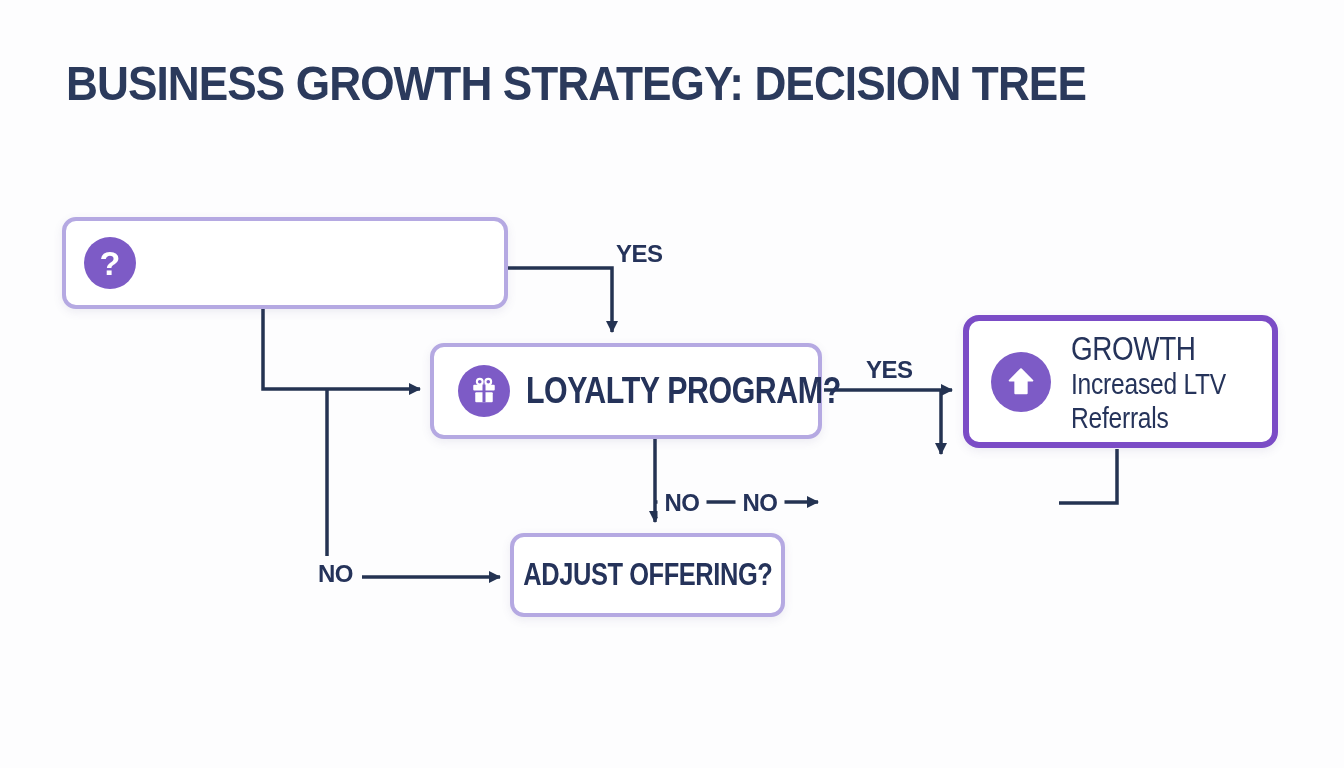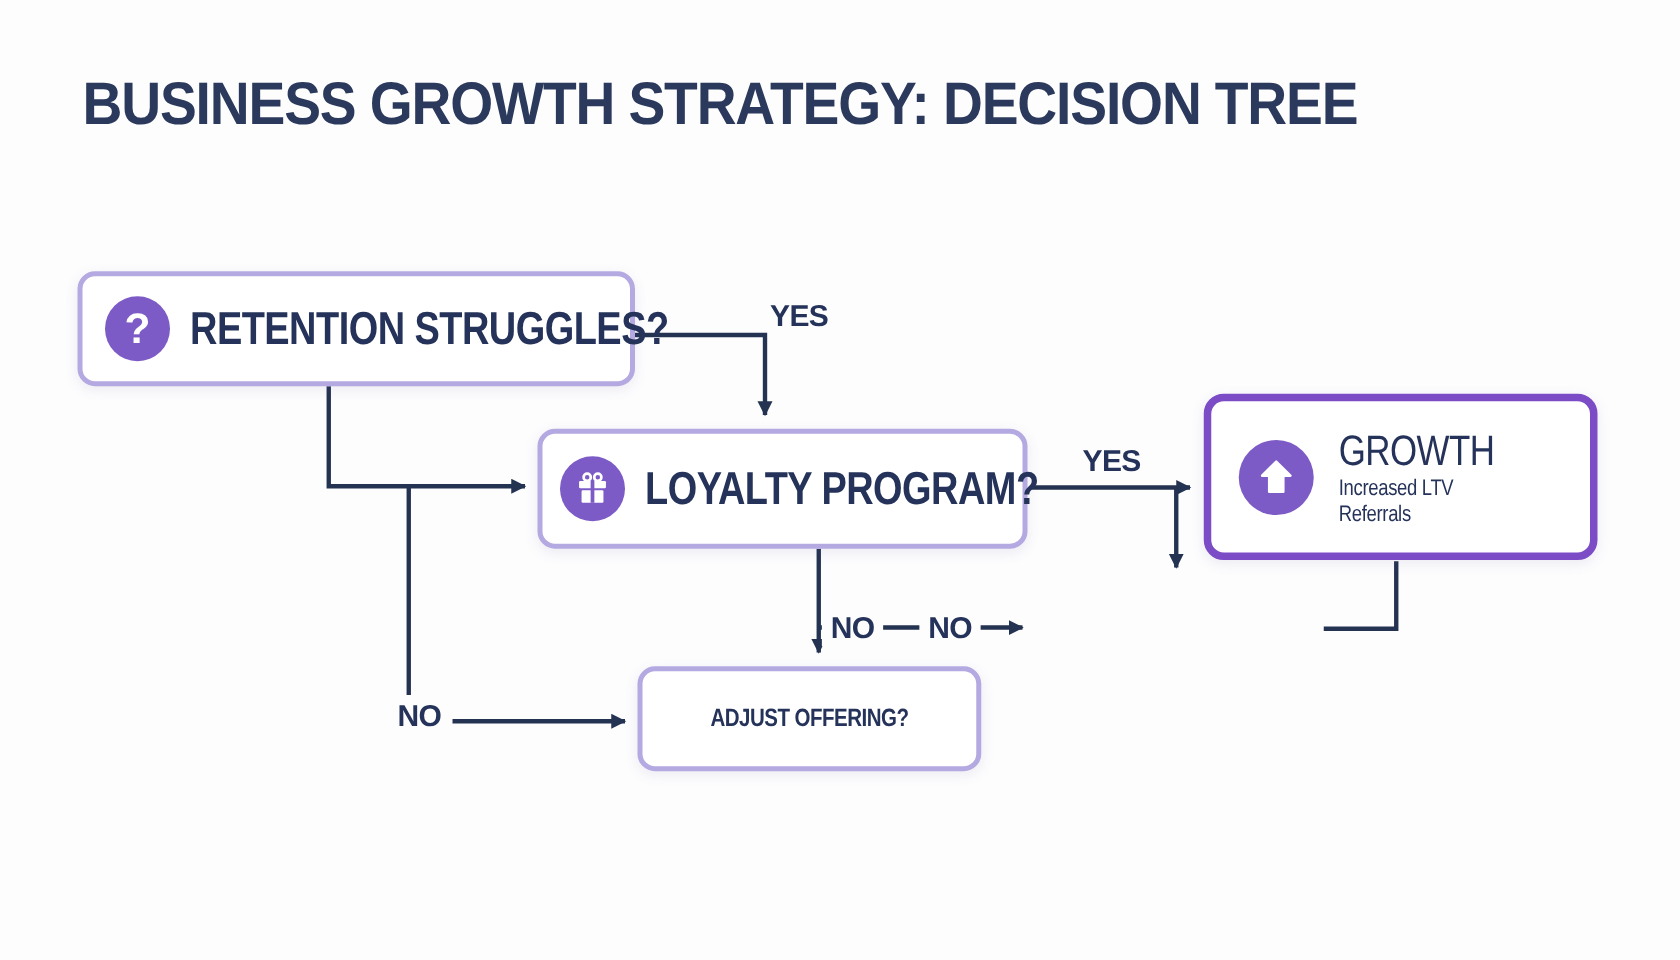--- a/index.html
+++ b/index.html
@@ -43,21 +43,21 @@
   .edge-label{
     position:absolute;font-weight:800;color:var(--text);font-size:24px;
     letter-spacing:-0.5px;white-space:nowrap;
   }
   .edge-label.on-line{
     transform:translate(-50%,-50%);
     background:var(--background);padding:0 7px;
   }
   .growth-text{display:flex;flex-direction:column;justify-content:center;line-height:1.12;}
   .growth-title{font-size:34px;font-weight:400;letter-spacing:-0.5px;}
-  .growth-sub{font-size:18px;font-weight:500;letter-spacing:-0.3px;}
+  .growth-sub{font-size:30px;font-weight:500;letter-spacing:-0.3px;}
   .two-line{white-space:normal;text-align:center;line-height:1.15;}
 </style>
 </head>
 <body>
 
 <div class="canvas">
 
   <h1 class="page-title">BUSINESS GROWTH STRATEGY: DECISION TREE</h1>
 
   <svg class="connectors" viewBox="0 0 1344 768">
@@ -80,26 +80,23 @@
   <span class="edge-label" style="left:616px;top:240px;">YES</span>
   <span class="edge-label" style="left:866px;top:356px;">YES</span>
   <span class="edge-label" style="left:318px;top:560px;">NO</span>
   <span class="edge-label on-line" style="left:682px;top:503px;">NO</span>
   <span class="edge-label on-line" style="left:760px;top:503px;">NO</span>
 
   <div class="node" style="left:62px;top:217px;width:446px;height:92px;padding-left:18px;gap:16px;">
     <div class="icon-circle" style="width:52px;height:52px;font-size:34px;font-weight:800;">
       <span>?</span>
     </div>
-    <span class="node-label" style="font-size:37px;">
-      <span class="cond">RETENTION STRUGGLES?</span>
-    </span>
   </div>
 
-  <div class="node" style="left:430px;top:343px;width:392px;height:96px;padding-left:14px;gap:16px;">
+  <div class="node" style="left:430px;top:343px;width:392px;height:96px;padding-left:24px;gap:16px;">
     <div class="icon-circle" style="width:52px;height:52px;">
       <svg width="30" height="30" viewBox="0 0 24 24">
         <circle cx="8.6" cy="4.6" r="2.3" fill="none" stroke="#ffffff" stroke-width="1.7"></circle>
         <circle cx="15.4" cy="4.6" r="2.3" fill="none" stroke="#ffffff" stroke-width="1.7"></circle>
         <rect x="3.4" y="7" width="17.2" height="4.6" rx="0.8" fill="#ffffff"></rect>
         <rect x="5" y="13" width="14" height="8" rx="0.8" fill="#ffffff"></rect>
         <rect x="10.8" y="7" width="2.4" height="14" fill="#7d5bc6"></rect>
       </svg>
     </div>
     <span class="node-label" style="font-size:37px;">
@@ -115,18 +112,18 @@
     </div>
     <div class="growth-text">
       <span class="growth-title"><span class="cond">GROWTH</span></span>
       <span class="growth-sub"><span class="cond">Increased LTV</span></span>
       <span class="growth-sub"><span class="cond">Referrals</span></span>
     </div>
   </div>
 
 
   <div class="node" style="left:510px;top:533px;width:275px;height:84px;justify-content:center;">
-    <span class="node-label" style="font-size:20px;">
+    <span class="node-label" style="font-size:31px;">
       <span class="cond-center">ADJUST OFFERING?</span>
     </span>
   </div>
 
 </div>
 
 </body></html>

